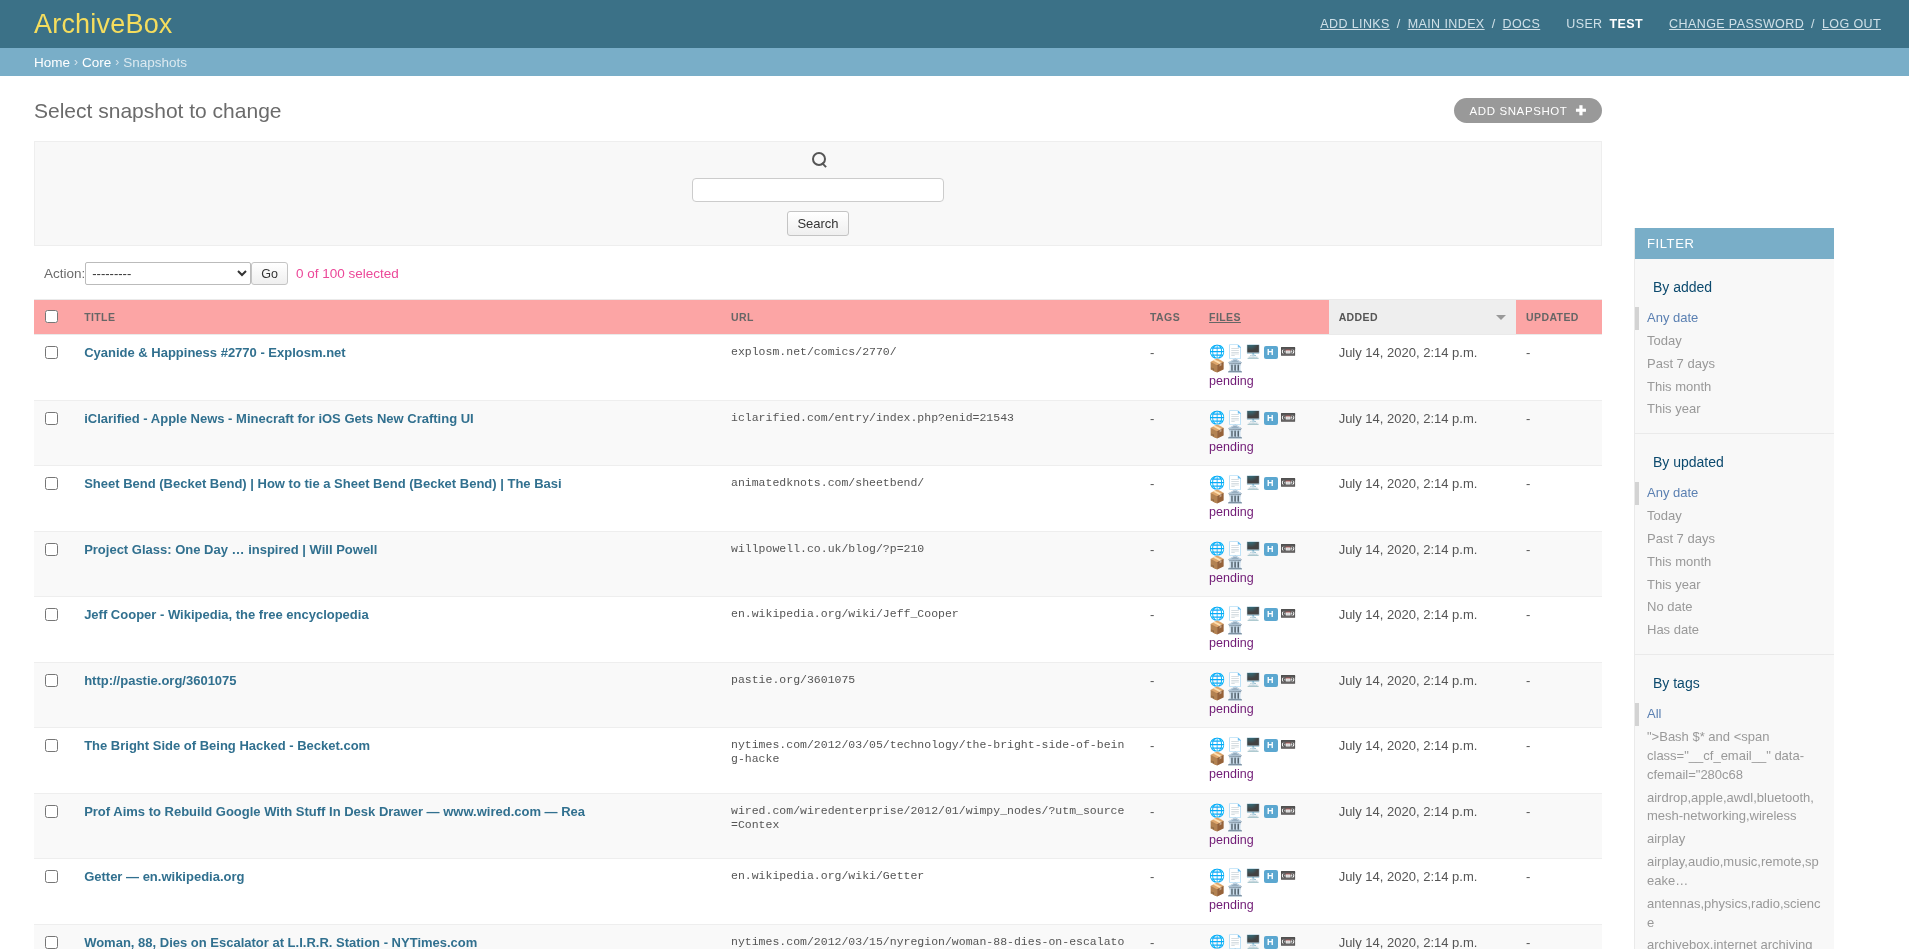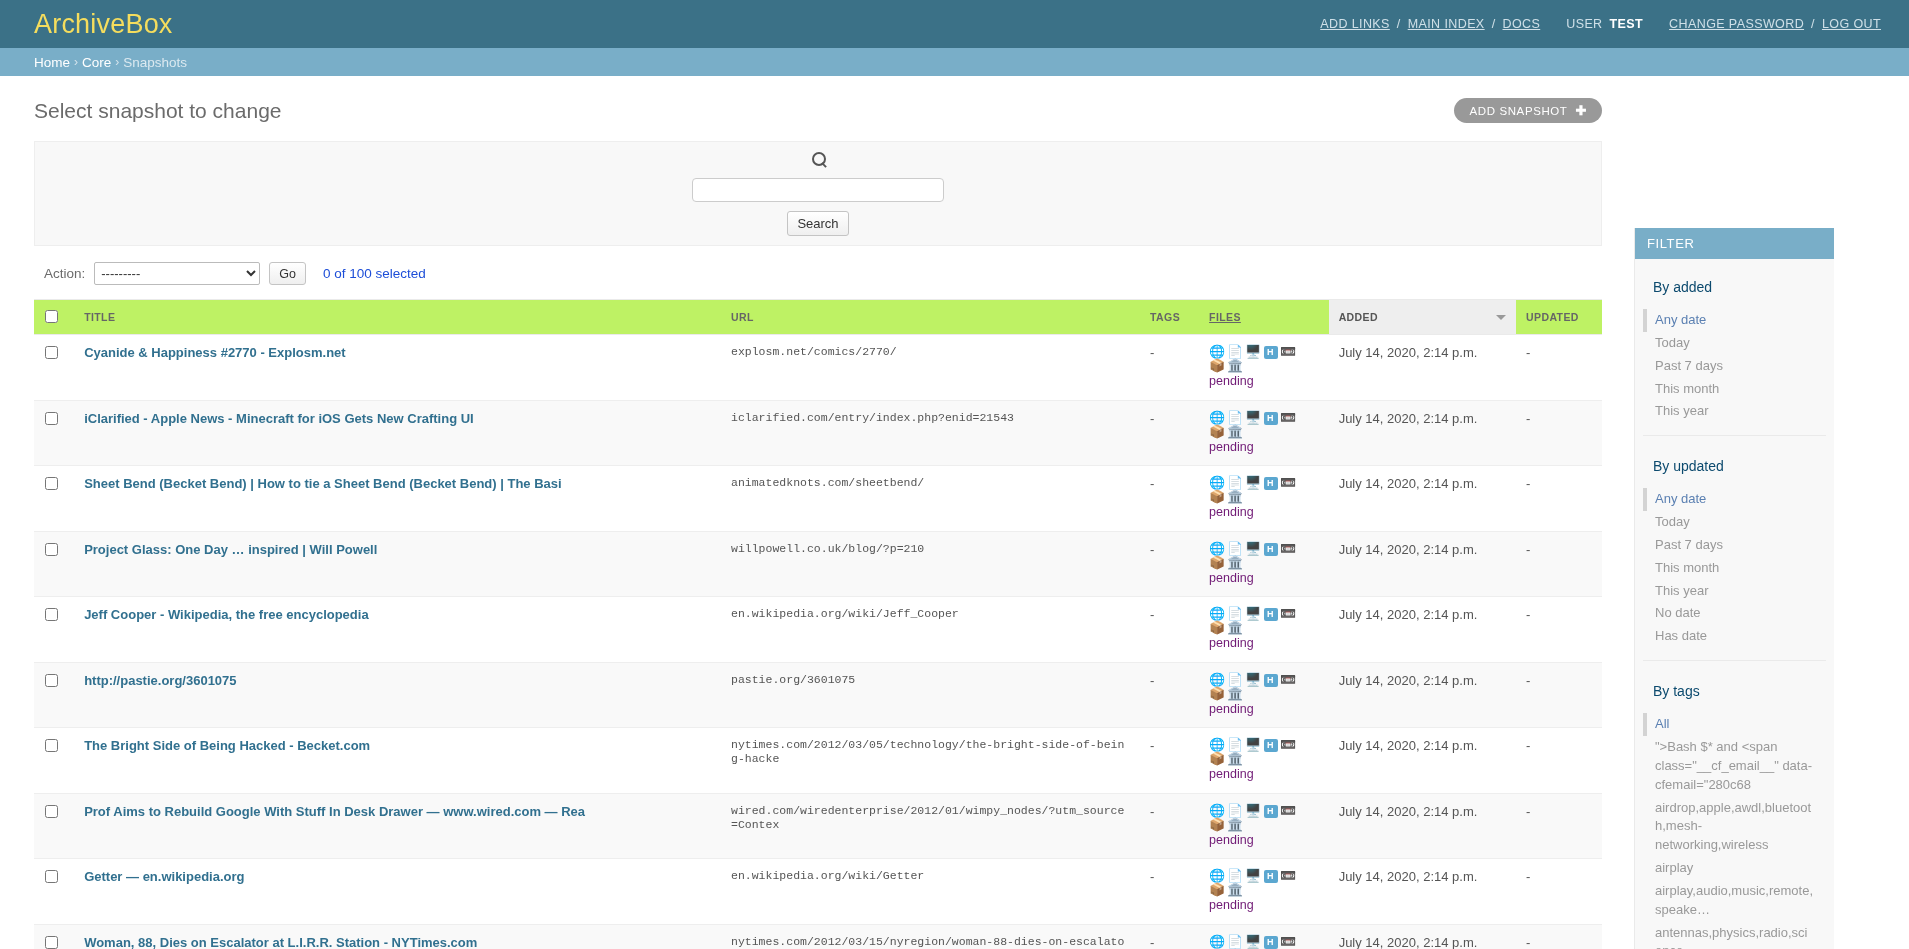--- a/index.html
+++ b/index.html
@@ -154,21 +154,21 @@
     border: 1px solid #c4c4c4;
     border-radius: 3px;
     color: #333;
     cursor: pointer;
   }
 
   
   #actions-row {
     display: flex;
     align-items: center;
-    gap: 9px;
+    gap: 0;
     padding: 16px 0 14px 10px;
     font-size: 13.5px;
     color: #666;
   }
   #actions-row label { color: #6b6b6b; }
   #action-select {
     width: 166px;
     height: 23px;
     font-size: 13px;
     font-family: "Liberation Sans", sans-serif;
@@ -183,33 +183,33 @@
     padding: 0 9px;
     font-size: 12.5px;
     font-family: "Liberation Sans", sans-serif;
     background: linear-gradient(#ffffff, #efefef);
     border: 1px solid #c4c4c4;
     border-radius: 3px;
     color: #333;
     cursor: pointer;
   }
   .action-counter {
-    color: #1d4ed8;
+    color: #ec4899;
     font-size: 13.5px;
     margin-left: 8px;
   }
 
   
   #result_list {
     width: 100%;
     border-collapse: collapse;
     font-size: 13px;
   }
   #result_list thead th {
-    background: #bef264;
+    background: #fca5a5;
     border-top: 1px solid #eaeaea;
     border-bottom: 1px solid #eaeaea;
     text-align: left;
     font-size: 10.5px;
     letter-spacing: .4px;
     text-transform: uppercase;
     color: #666;
     font-weight: bold;
     padding: 9px 10px;
     vertical-align: middle;
@@ -315,21 +315,21 @@
   }
   #changelist-filter h3 {
     font-size: 14px;
     font-weight: normal;
     color: #0c4a6e;
     margin: 6px;
     padding: 14px 12px 6px 12px;
   }
   #changelist-filter ul {
     list-style: none;
-    margin: 8px;
+    margin: 0;
     padding: 0 0 12px 0;
     border-bottom: 1px solid #eaeaea;
   }
   #changelist-filter ul:last-child { border-bottom: none; }
   #changelist-filter li {
     padding: 2px 12px 2px 12px;
     line-height: 1.45;
   }
   #changelist-filter li a {
     color: #999999;

